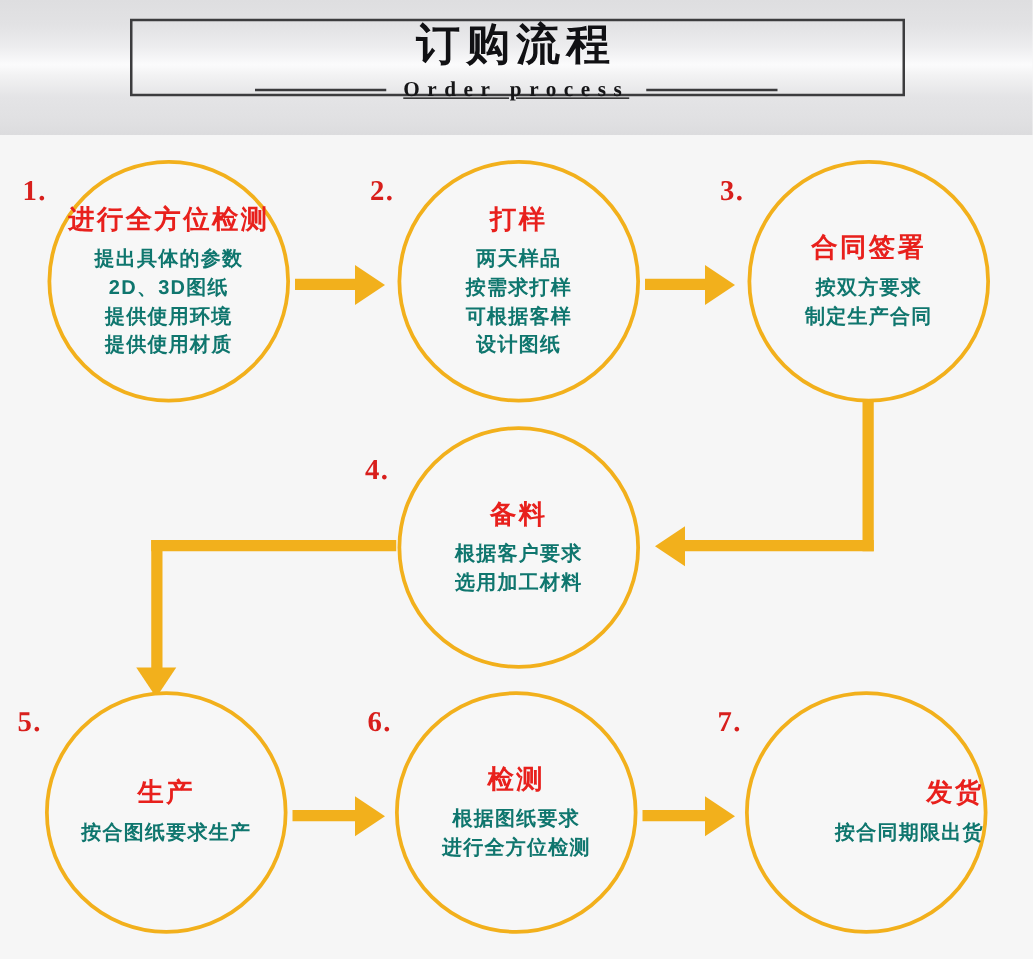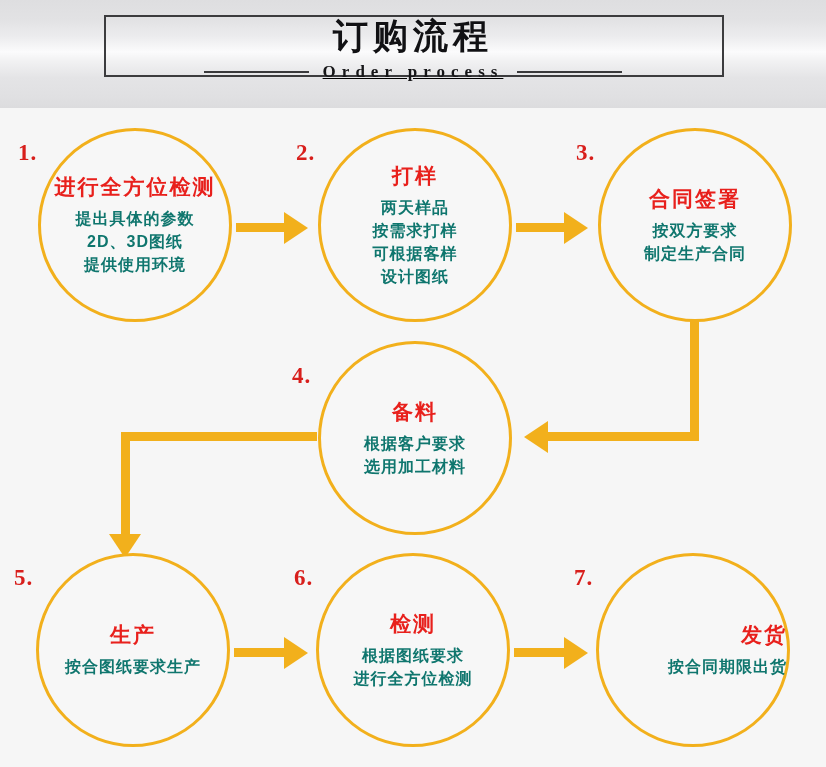--- a/index.html
+++ b/index.html
@@ -181,20 +181,21 @@
 
   <div class="flow">
 
     <div class="step-num" style="left:18px; top:32px;">1.</div>
     <div class="node" style="left:38px; top:20px; width:194px; height:194px;">
       <div class="node-title">进行全方位检测</div>
       <div class="node-lines">
         <div>提出具体的参数</div>
         <div>2D、3D图纸</div>
         <div>提供使用环境</div>
+        <div>提供使用材质</div>
       </div>
     </div>
 
     <div class="conn-h" style="left:236px; top:115px; width:50px;"></div>
     <div class="head-right" style="left:284px; top:104px;"></div>
 
     <div class="step-num" style="left:296px; top:32px;">2.</div>
     <div class="node" style="left:318px; top:20px; width:194px; height:194px;">
       <div class="node-title">打样</div>
       <div class="node-lines">

